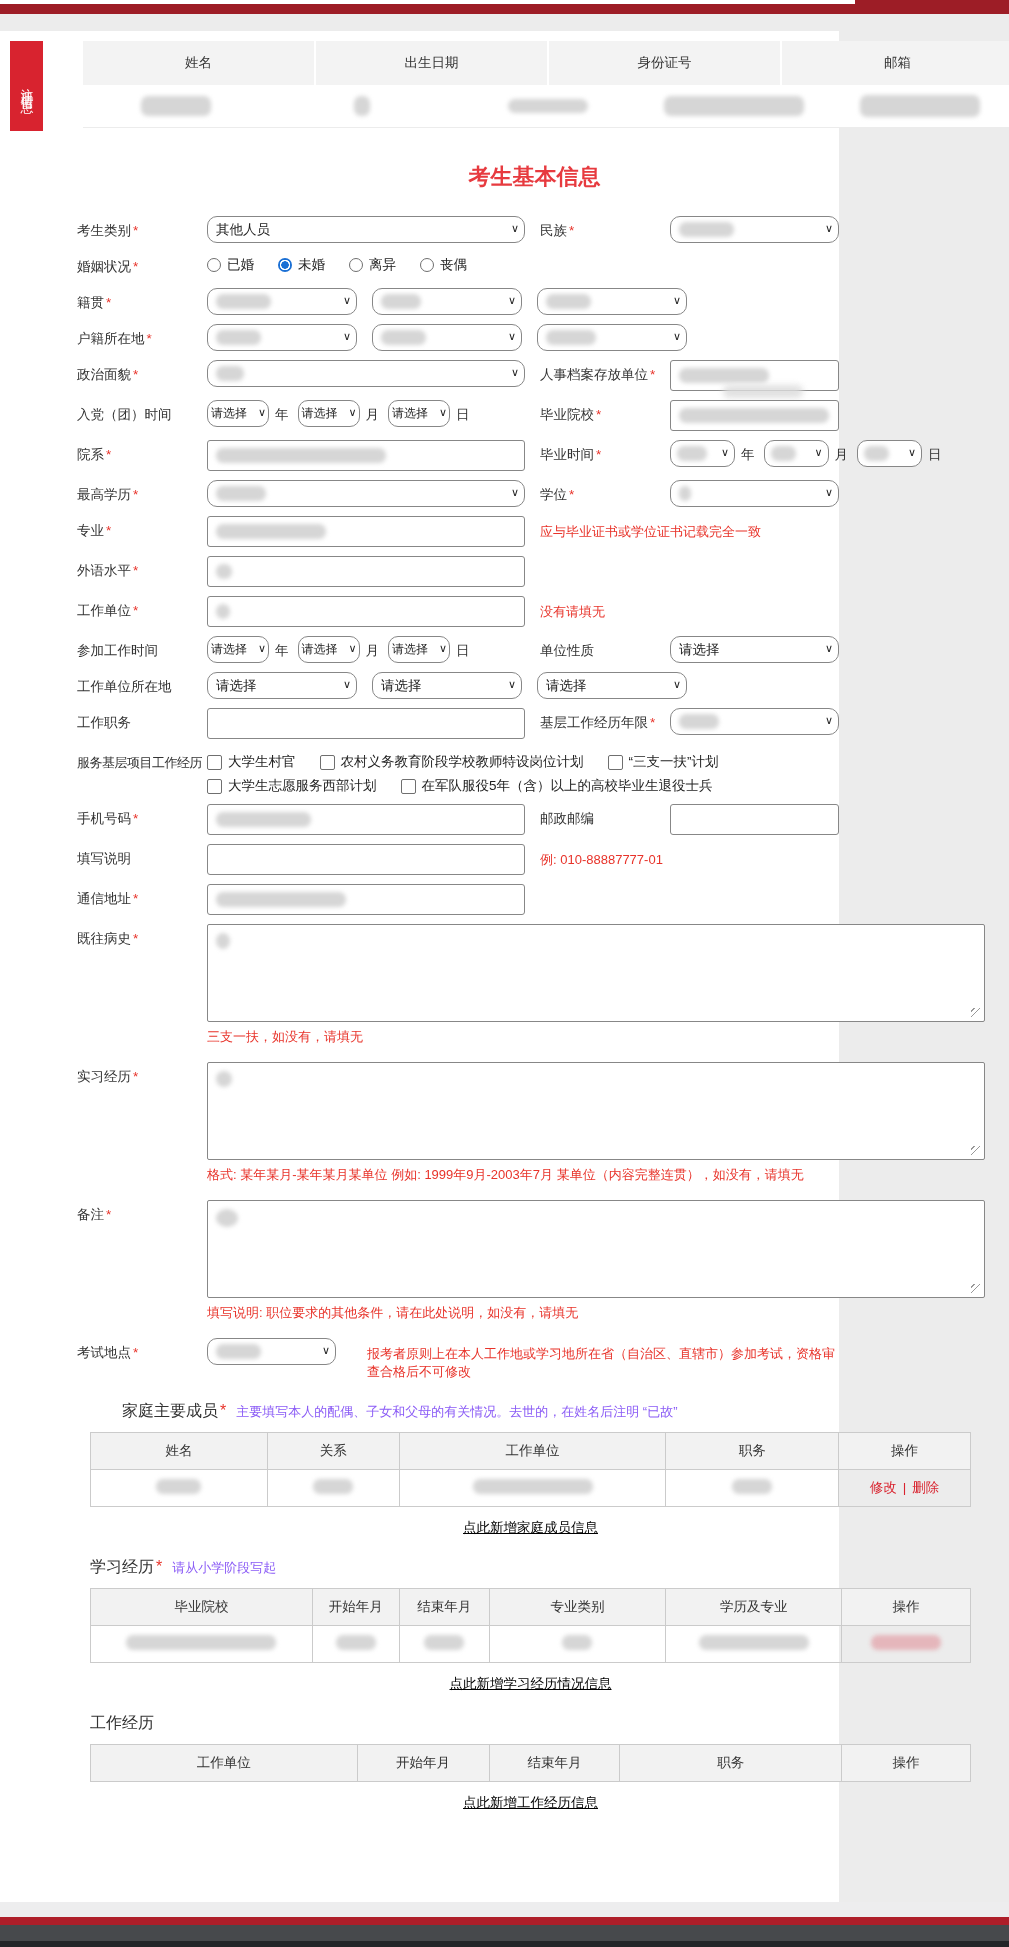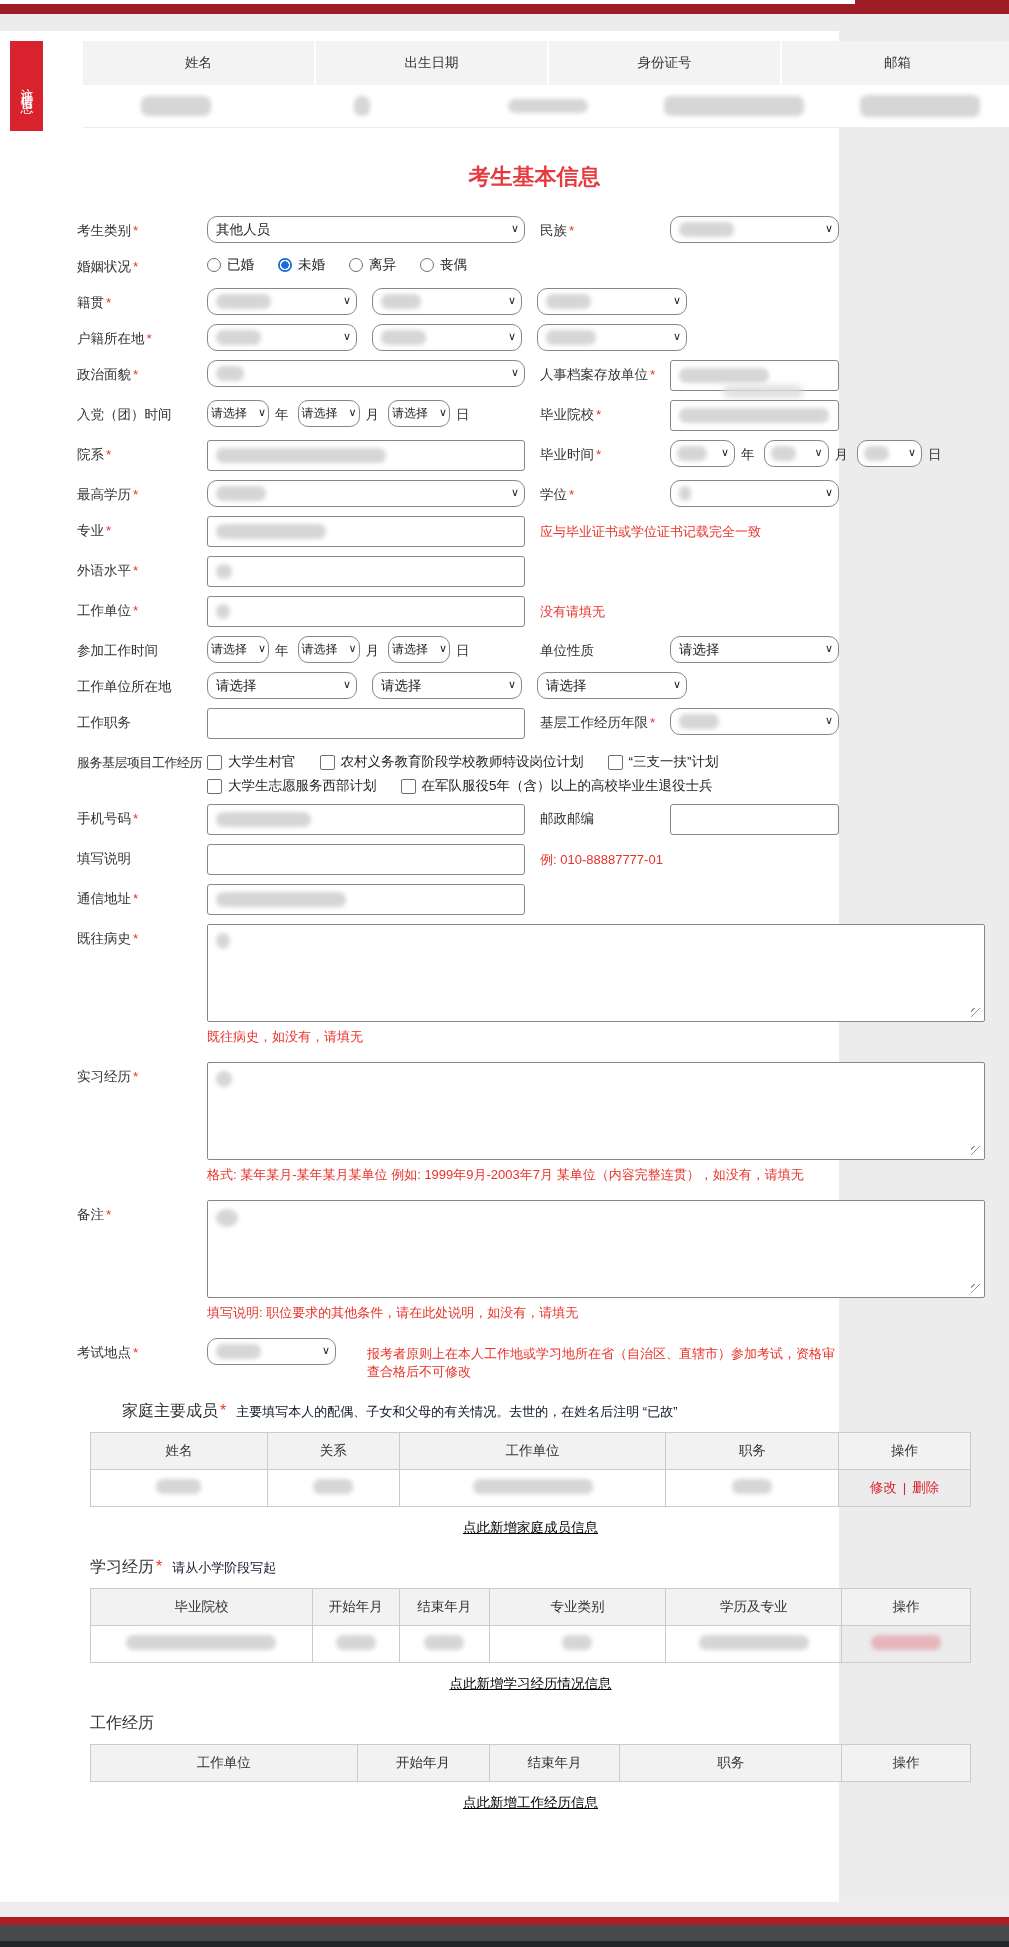--- a/index.html
+++ b/index.html
@@ -60,21 +60,21 @@
   .optwrap{display:flex;flex-wrap:wrap;width:795px;row-gap:6px;padding-top:5px;}
   .opt{display:inline-flex;align-items:center;margin-right:24px;font-size:13.5px;color:#222;line-height:18px;}
   .radio{width:14px;height:14px;border-radius:50%;border:1px solid #6f6f6f;background:#fff;margin-right:6px;
     box-sizing:border-box;flex-shrink:0;}
   .radio.checked{border:none;background:radial-gradient(circle,#1a6fd4 0 3.5px,#fff 4px 5px,#1a6fd4 5.5px);}
   .cb{width:13px;height:13px;border:1px solid #6f6f6f;border-radius:2px;background:#fff;margin-right:6px;flex-shrink:0;}
   
   .sec-head{display:flex;align-items:baseline;margin:20px 0 10px 45px;}
   .sec-head.flush{margin-left:13px;}
   .sec-title{font-size:16px;color:#333;}
-  .sec-note{color:#0f172a;font-size:13px;margin-left:10px;}
+  .sec-note{color:#8b5cf6;font-size:13px;margin-left:10px;}
   table.dtable{border-collapse:collapse;margin-left:13px;width:881px;font-size:13.5px;color:#333;}
   .dtable th,.dtable td{border:1px solid #cbcbcb;text-align:center;padding:5px 4px;height:26px;}
   .dtable th{background:#f2f2f2;font-weight:normal;}
   .oplink{color:#d9232e;font-size:13.5px;text-decoration:none;margin:0 3px;cursor:pointer;}
   .addlink{display:block;text-align:center;width:881px;margin:12px 0 4px 13px;color:#000000;font-size:13.5px;
     text-decoration:underline;cursor:pointer;}
   
   .foot-grey{position:absolute;top:1902px;left:0;width:100%;height:15px;background:#ededee;}
   .foot-red{position:absolute;top:1917px;left:0;width:100%;height:8px;background:#ae1e29;}
   .foot-dark{position:absolute;top:1925px;left:0;width:100%;height:16px;background:#47494c;}
@@ -403,21 +403,21 @@
         <div class="inp w318">
             <span class="blob" style="width:130px"></span>
           </div>
       </div>
 
 
       <div class="row" style="margin-bottom:12px">
         <div class="lbl"><span>既往病史</span><span class="star">*</span></div>
         <div class="fcol">
           <div class="ta"><span class="blob" style="width:14px;height:16px;border-radius:50%"></span></div>
-          <div class="hint below">既往病史，如没有，请填无</div>
+          <div class="hint below">三支一扶，如没有，请填无</div>
         </div>
       </div>
 
       <div class="row" style="margin-bottom:12px">
         <div class="lbl"><span>实习经历</span><span class="star">*</span></div>
         <div class="fcol">
           <div class="ta"><span class="blob" style="width:16px;height:16px;border-radius:50%"></span></div>
           <div class="hint below">格式: 某年某月-某年某月某单位 例如: 1999年9月-2003年7月 某单位（内容完整连贯），如没有，请填无</div>
         </div>
       </div>

